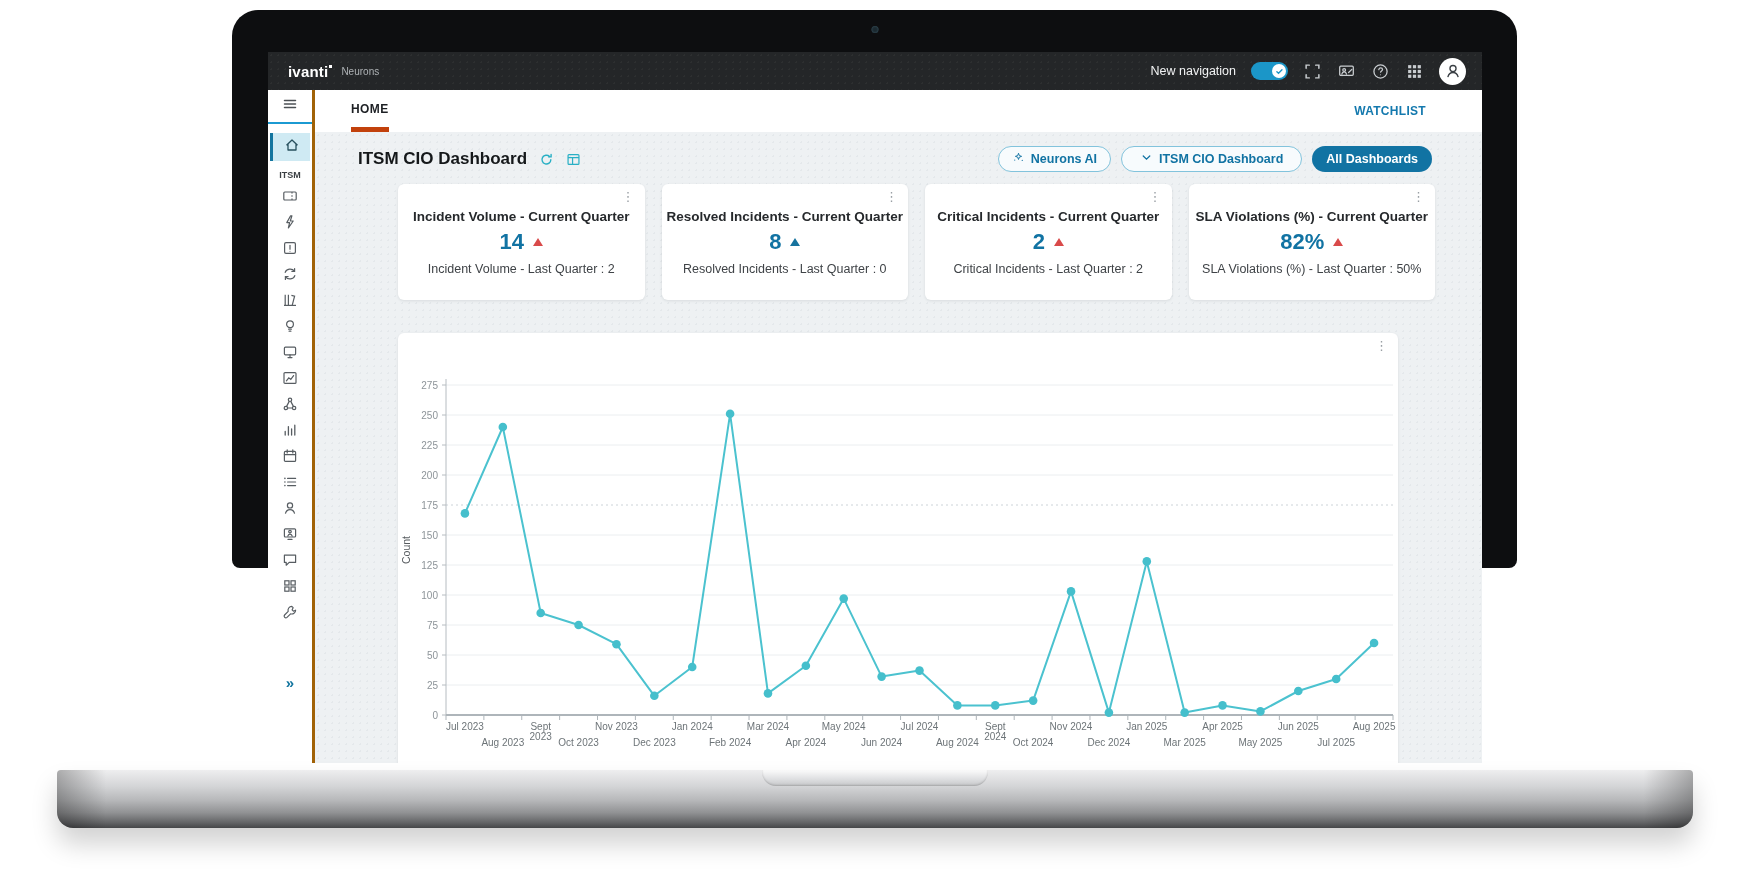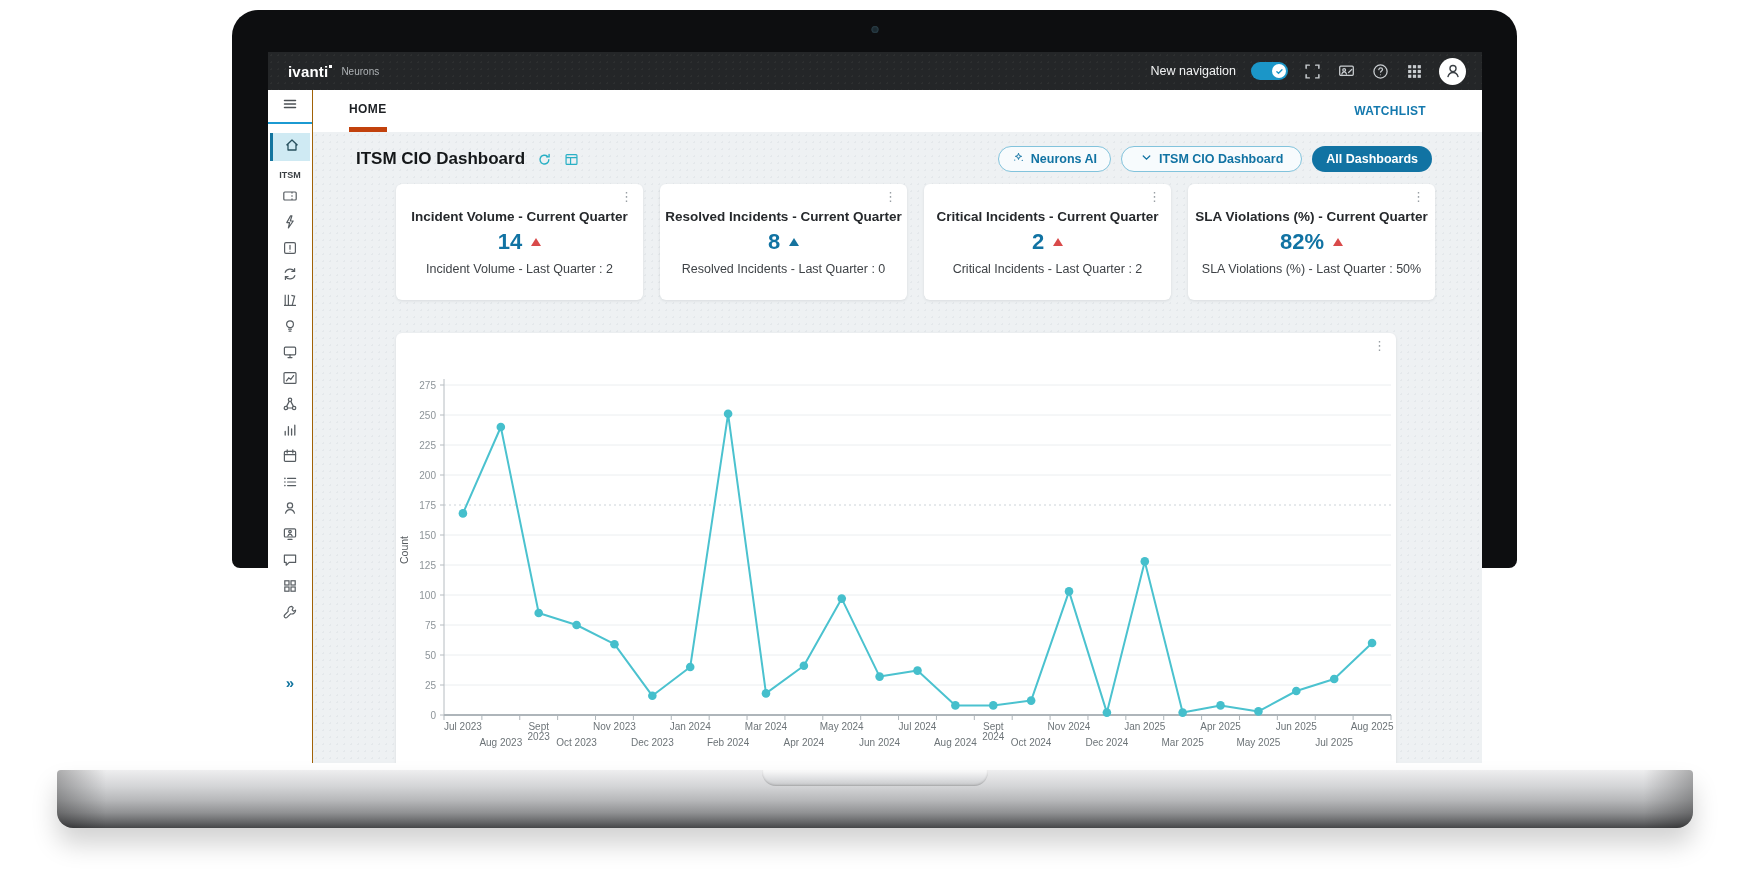--- a/index.html
+++ b/index.html
@@ -53,21 +53,21 @@
     position:absolute;right:2px;top:2px;width:14px;height:14px;border-radius:50%;
     background:#fff;display:flex;align-items:center;justify-content:center;
   }
   .tb-icon{width:19px;height:19px;color:#c9cdd0;display:flex;align-items:center;justify-content:center;}
   .tb-icon svg{width:17px;height:17px;}
   .avatar{width:27px;height:27px;border-radius:50%;background:#fff;display:flex;align-items:center;justify-content:center;}
   .avatar svg{width:18px;height:18px;}
   
   .app-body{display:flex;height:673px;}
   .sidebar{
-    width:44px;min-width:44px;background:#fff;border-right:1px solid #a16207;
+    width:44px;min-width:44px;background:#fff;border-right:3px solid #a16207;
     display:flex;flex-direction:column;align-items:center;
   }
   .sb-top{width:100%;height:32px;display:flex;align-items:center;justify-content:center;
     border-bottom:2px solid #1b9ad2;cursor:pointer;}
   .sb-home{
     margin-top:9px;width:40px;height:28px;background:#cfeaf3;border-left:3px solid #13759f;
     box-sizing:border-box;display:flex;align-items:center;justify-content:center;cursor:pointer;
   }
   .sb-label{font-size:9px;font-weight:bold;color:#3a3f43;margin:9px 0 3px;}
   .sb-item{height:26px;width:44px;display:flex;align-items:center;justify-content:center;color:#575d62;cursor:pointer;}

